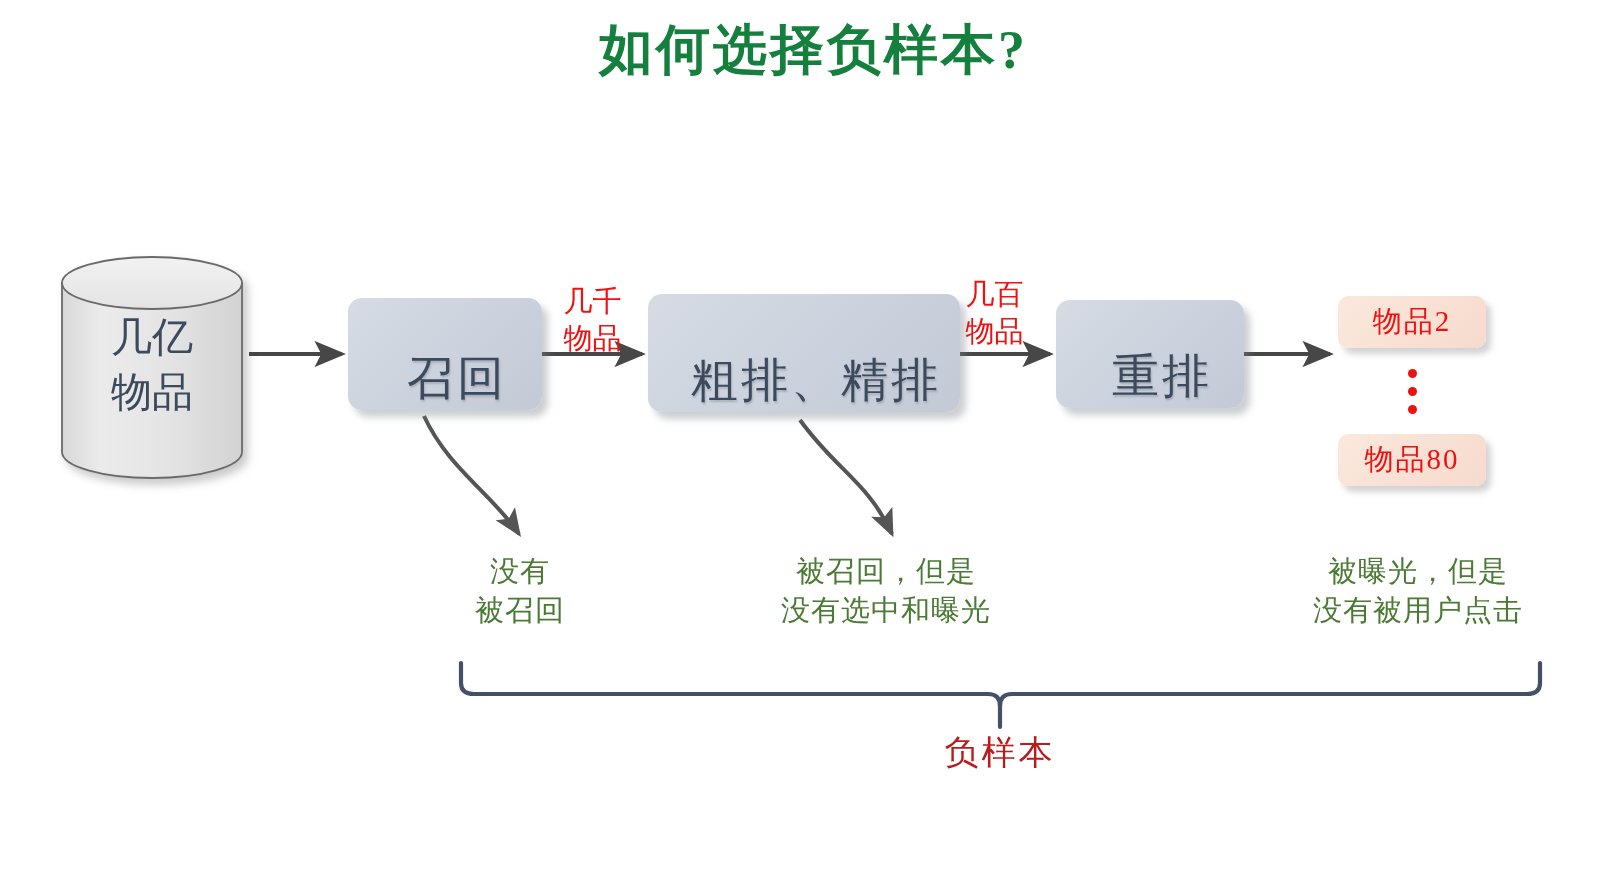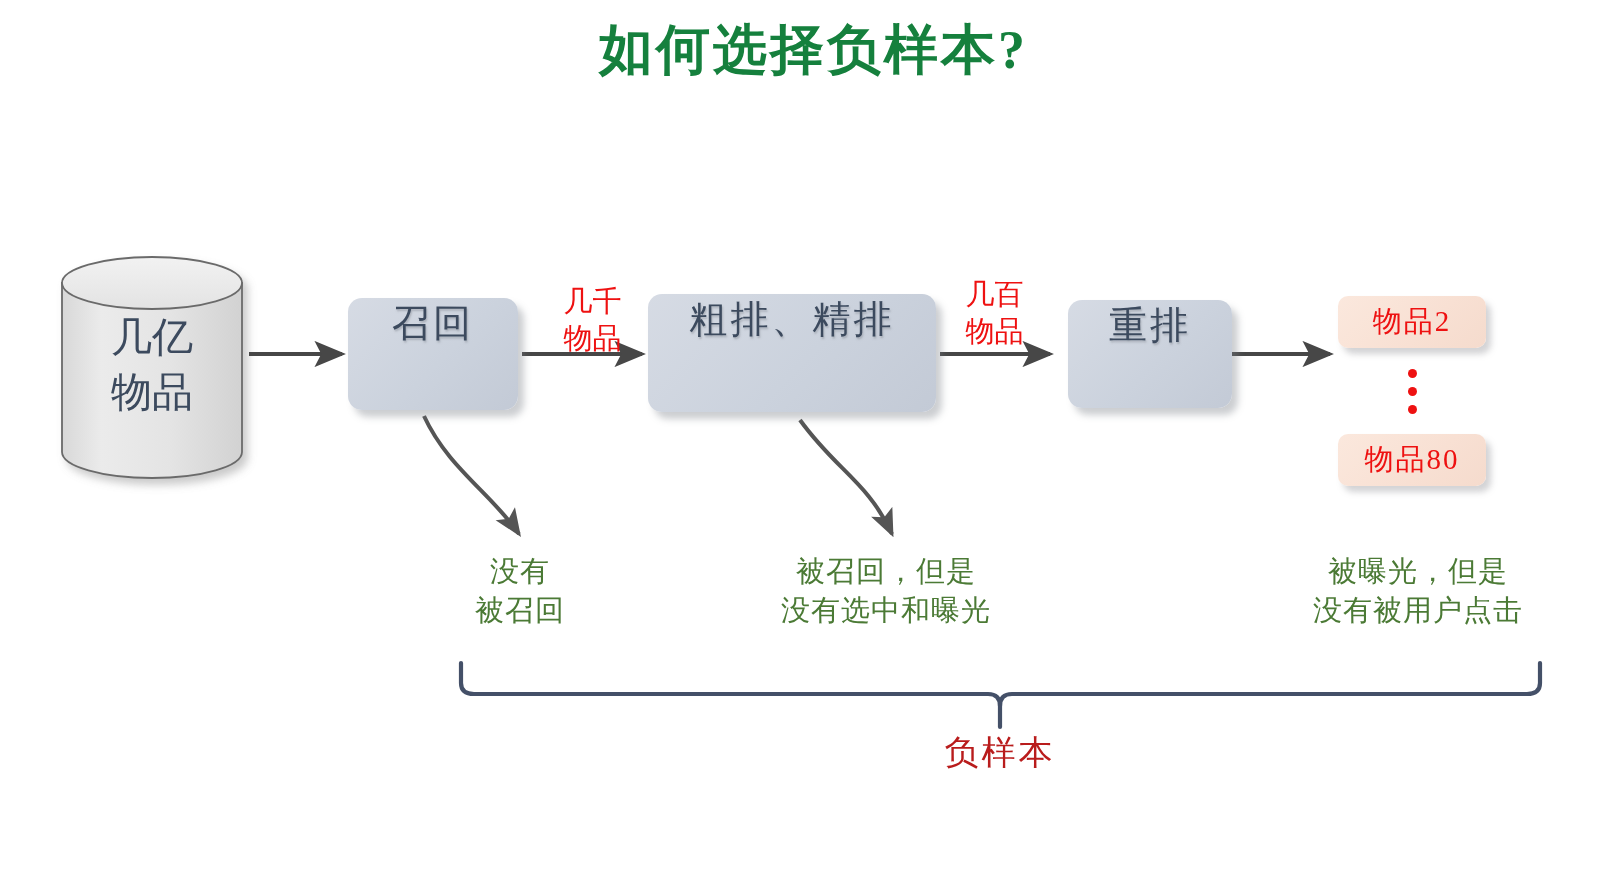--- a/index.html
+++ b/index.html
@@ -54,30 +54,31 @@
     white-space: pre-line;
   }
 
   
   .stage-box {
     position: absolute;
     border-radius: 14px;
     background: linear-gradient(135deg, #d6dbe4 0%, #cbd2dd 55%, #c3cad6 100%);
     box-shadow: 6px 7px 7px rgba(120,125,135,0.38);
     display: flex;
-    align-items: flex-start;
+    align-items: flex-end;
     justify-content: center;
     color: #3c4a5e;
-    font-size: 38px;
+    font-size: 47px;
     letter-spacing: 3px;
     text-shadow: 1px 2px 2px rgba(140,145,155,0.55);
+    padding-left: 24px;
   }
   #box-recall   { left: 348px; top: 298px; width: 170px; height: 112px; }
   #box-rank     { left: 648px; top: 294px; width: 288px; height: 118px; }
-  #box-rerank   { left: 1056px; top: 300px; width: 164px; height: 108px; margin-left: 12px; }
+  #box-rerank   { left: 1056px; top: 300px; width: 164px; height: 108px; }
 
   
   .flow-label {
     position: absolute;
     color: #ee1111;
     font-size: 29px;
     line-height: 1.28;
     text-align: center;
     white-space: pre-line;
     font-weight: 500;

